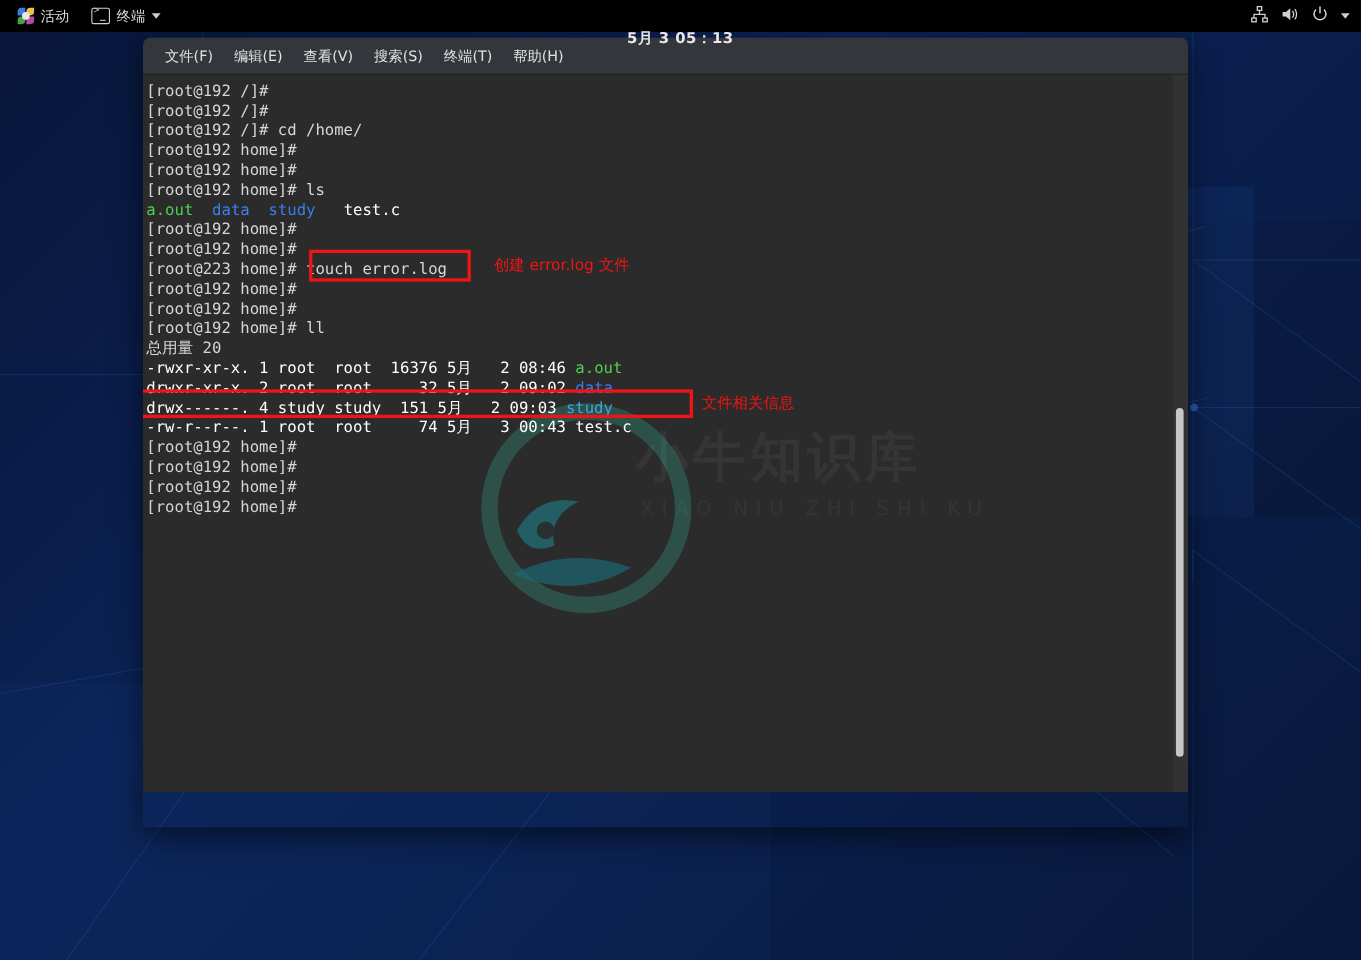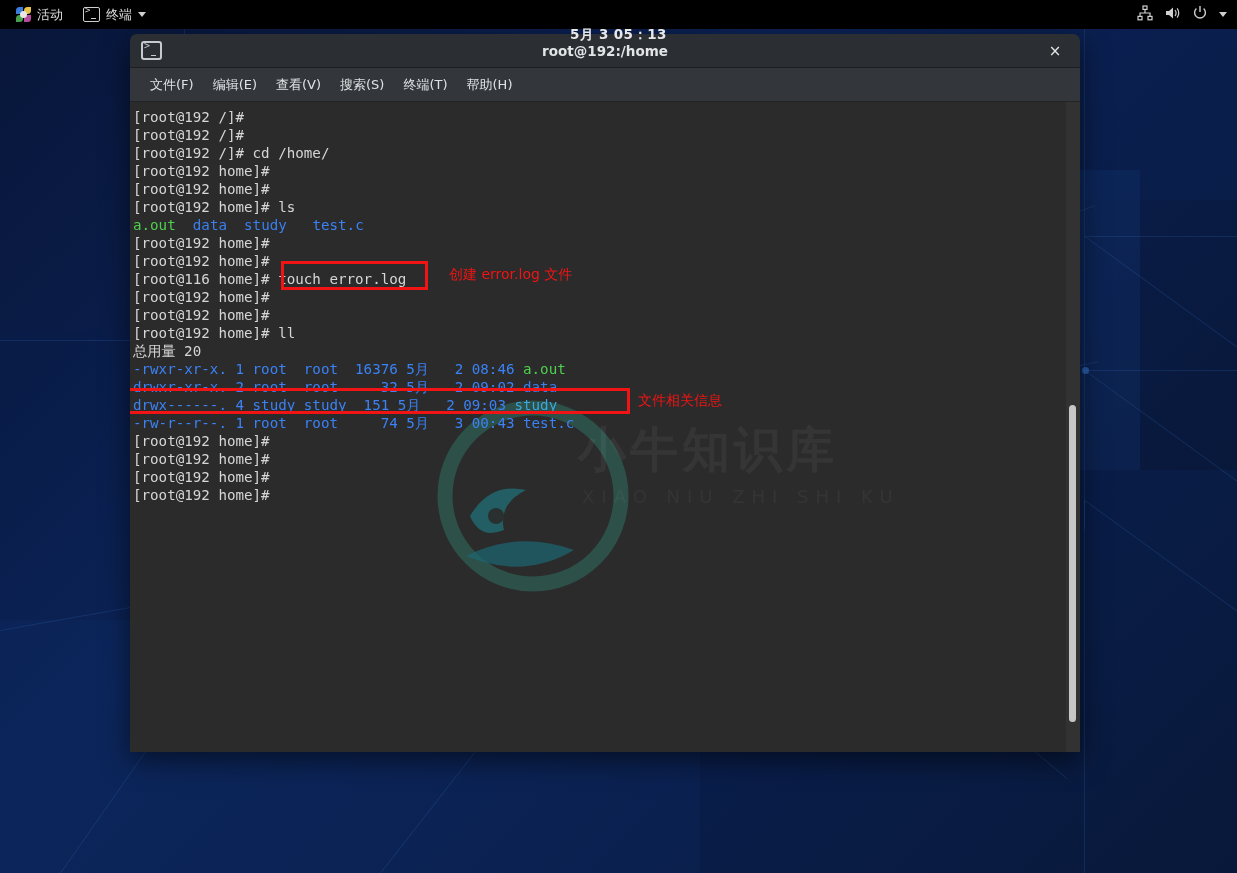--- a/index.html
+++ b/index.html
@@ -207,21 +207,21 @@
     line-height: 18px;
     color: #d6d6d6;
     white-space: pre;
     position: relative;
     z-index: 3;
     padding-left: 1px;
   }
   .c-green { color: #4ed04e; }
   .c-blue  { color: #3a7ff0; }
   .c-cyan  { color: #3aa8e0; }
-  .c-white { color: #3b82f6; margin-top: 26px; }
+  .c-white { color: #ffffff; margin-top: 26px; }
 
   
   #watermark {
     position: absolute;
     left: 300px; top: 286px;
     width: 560px; height: 230px;
     z-index: 1;
     pointer-events: none;
     opacity: 0.88;
   }
@@ -349,25 +349,20 @@
         <path d="M4.4 3.6 A5.4 5.4 0 1 0 11.6 3.6" fill="none" stroke="#d0d0d0" stroke-width="1.4"></path>
         <path d="M8 1 V7" fill="none" stroke="#d0d0d0" stroke-width="1.4"></path>
       </svg>
     </span>
     <span class="caret-down"></span>
   </div>
 </div>
 
 <div id="term-window">
 
-  <div id="titlebar">
-    <div class="ticon"></div>
-    <div class="title">root@192:/home</div>
-    <div class="closebtn">×</div>
-  </div>
 
   <div id="menubar">
     <div class="mitem">文件(F)</div>
     <div class="mitem">编辑(E)</div>
     <div class="mitem">查看(V)</div>
     <div class="mitem">搜索(S)</div>
     <div class="mitem">终端(T)</div>
     <div class="mitem">帮助(H)</div>
   </div>
 
@@ -387,21 +382,21 @@
     <div id="screen-inner">
         <div class="tline">[root@192 /]#</div>
         <div class="tline">[root@192 /]#</div>
         <div class="tline">[root@192 /]# cd /home/</div>
         <div class="tline">[root@192 home]#</div>
         <div class="tline">[root@192 home]#</div>
         <div class="tline">[root@192 home]# ls</div>
         <div class="tline"><span class="c-green">a.out</span><span class="c-white">  </span><span class="c-blue">data</span><span class="c-white">  </span><span class="c-blue">study</span><span class="c-white">   test.c</span></div>
         <div class="tline">[root@192 home]#</div>
         <div class="tline">[root@192 home]#</div>
-        <div class="tline">[root@116 home]# touch error.log</div>
+        <div class="tline">[root@223 home]# touch error.log</div>
         <div class="tline">[root@192 home]#</div>
         <div class="tline">[root@192 home]#</div>
         <div class="tline">[root@192 home]# ll</div>
         <div class="tline">总用量 20</div>
         <div class="tline"><span class="c-white">-rwxr-xr-x. 1 root  root  16376 5月   2 08:46 </span><span class="c-green">a.out</span></div>
         <div class="tline"><span class="c-white">drwxr-xr-x. 2 root  root     32 5月   2 09:02 </span><span class="c-blue">data</span></div>
         <div class="tline"><span class="c-white">drwx------. 4 study study  151 5月   2 09:03 </span><span class="c-cyan">study</span></div>
         <div class="tline"><span class="c-white">-rw-r--r--. 1 root  root     74 5月   3 00:43 test.c</span></div>
         <div class="tline">[root@192 home]#</div>
         <div class="tline">[root@192 home]#</div>

